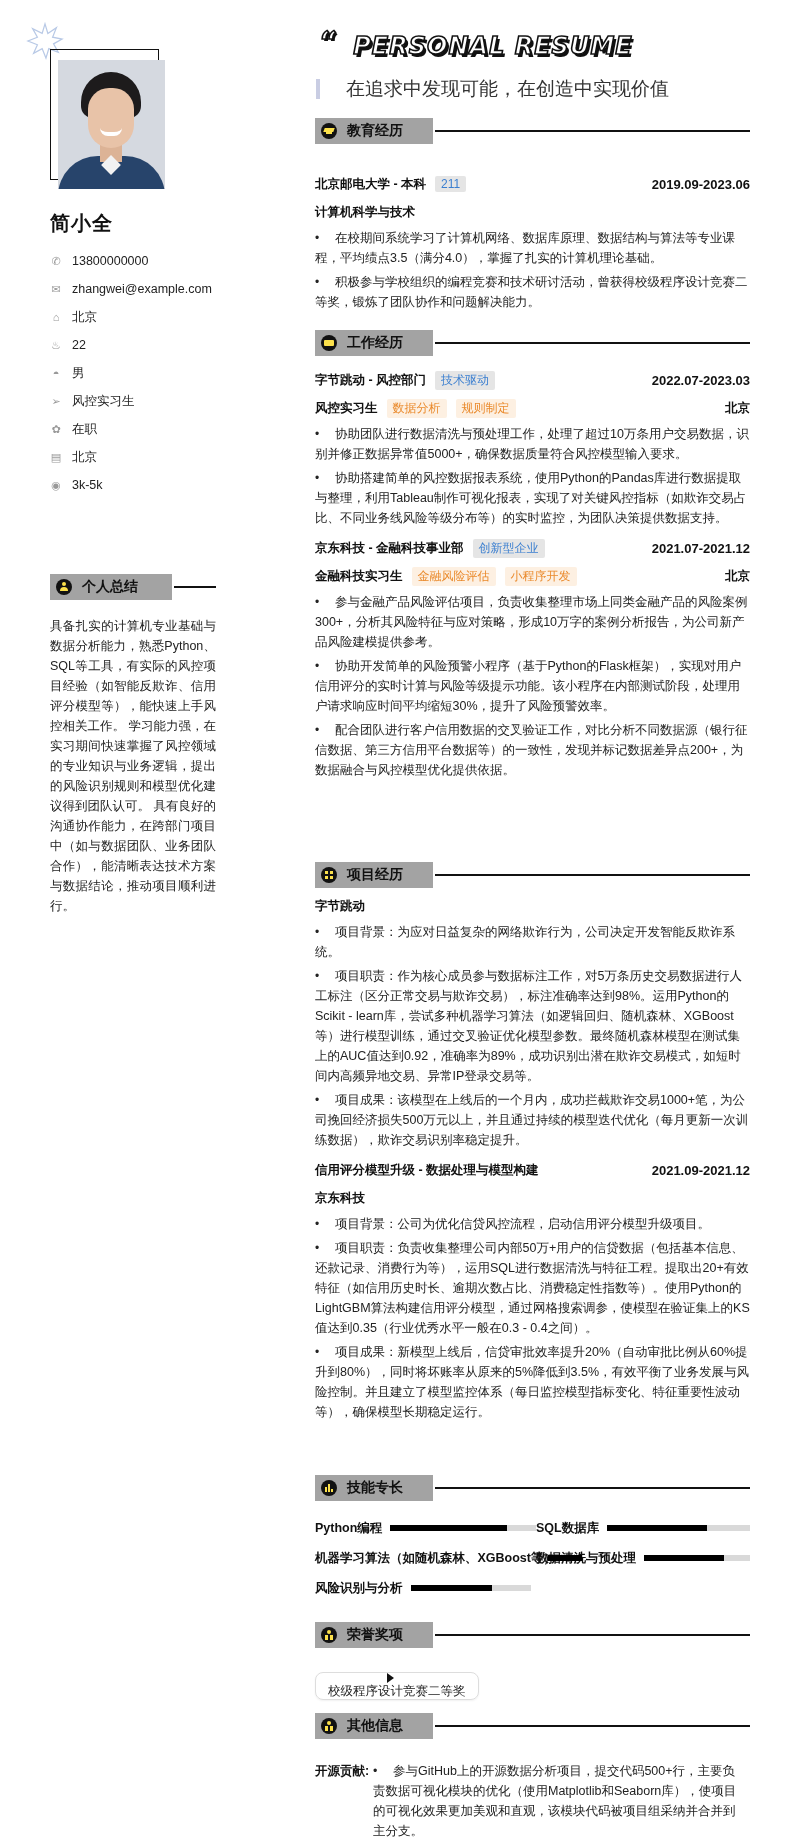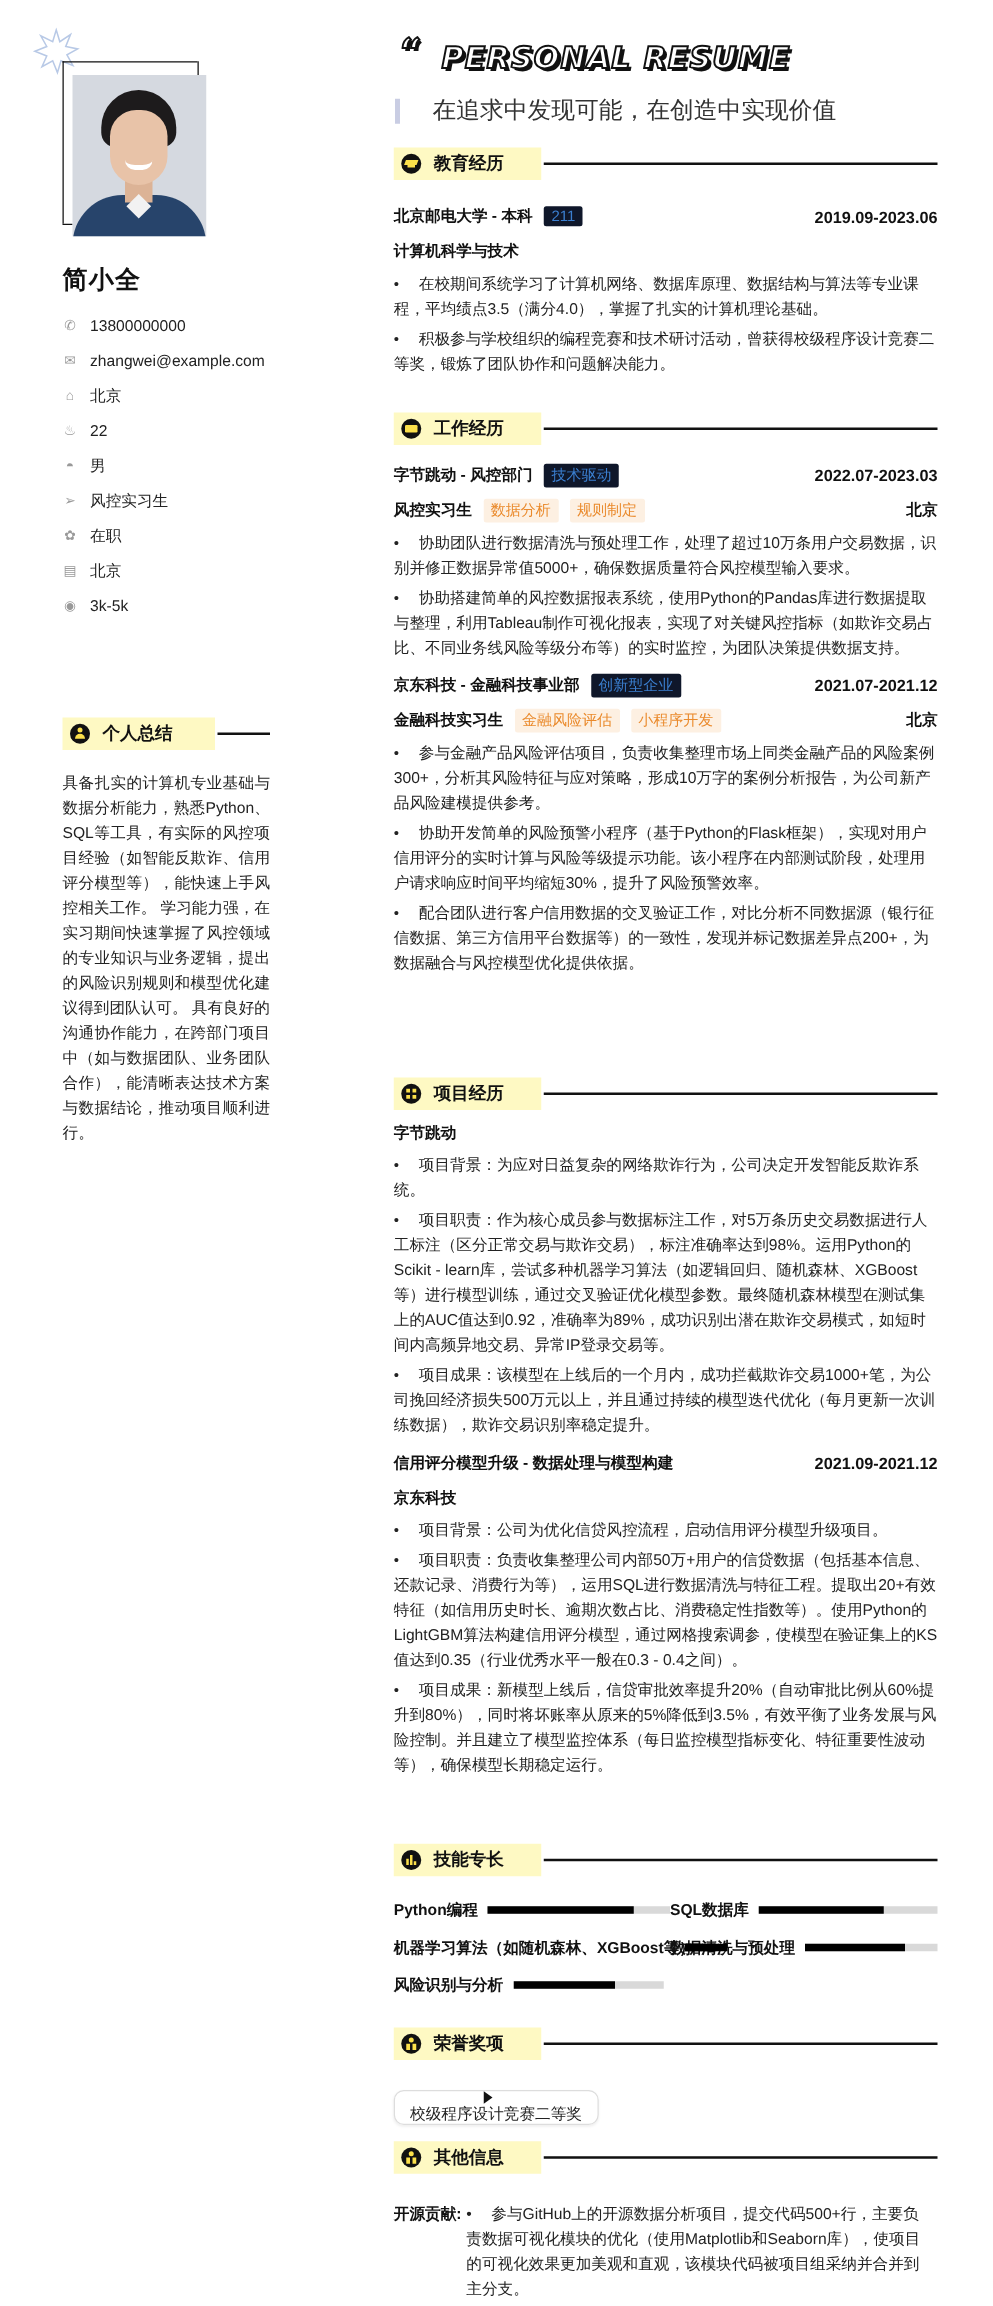--- a/index.html
+++ b/index.html
@@ -20,39 +20,39 @@
   .photo .shirt { position: absolute; left: 0; top: 96px; width: 107px; height: 40px; background: #27446b; border-radius: 40px 40px 0 0; }
   .photo .collar { position: absolute; left: 46px; top: 98px; width: 14px; height: 14px; background: #f2f2f2; transform: rotate(45deg); }
 
   .name { position: absolute; left: 50px; top: 210px; font-size: 20px; font-weight: bold; color: #111; letter-spacing: 1px; }
   .info-list { position: absolute; left: 50px; top: 247px; list-style: none; }
   .info-item { height: 28px; display: flex; align-items: center; font-size: 12.5px; color: #222; }
   .info-item .ico { width: 12px; height: 12px; margin-right: 10px; color: #999; font-size: 11px; line-height: 12px; text-align: center; display: inline-block; }
 
   
   .sec-head { position: relative; height: 26px; display: flex; align-items: center; }
-  .sec-tag { background: #fef9c3; height: 26px; display: flex; align-items: center; padding: 0 12px 0 6px; width: 118px; font-weight: bold; font-size: 14px; color: #111; }
+  .sec-tag { background: #a3a3a3; height: 26px; display: flex; align-items: center; padding: 0 12px 0 6px; width: 118px; font-weight: bold; font-size: 14px; color: #111; }
   .sec-tag .sec-ico { width: 16px; height: 16px; border-radius: 50%; background: #111; margin-right: 10px; position: relative; display: inline-block; }
   .sec-ico i { position: absolute; background: #fbe04b; }
   .sec-line { flex: 1; height: 1.5px; background: #111; margin-left: 2px; }
 
   .summary-head { position: absolute; left: 50px; top: 574px; width: 166px; }
   .summary-head .sec-tag { width: 122px; }
   .summary-text { position: absolute; left: 50px; top: 616px; width: 166px; font-size: 12.5px; line-height: 20px; color: #222; text-align: justify; }
   .title-wrap { position: absolute; left: 320px; top: 32px; display: flex; align-items: flex-start; }
   .quote { font-size: 30px; font-weight: bold; color: #fff; -webkit-text-stroke: 1.6px #111; text-shadow: 2px 2px 0 #111; line-height: 22px; margin-right: 16px; font-family: "DejaVu Serif", serif; }
   .big-title { font-size: 24px; font-weight: 900; color: #fff; -webkit-text-stroke: 1.6px #111; text-shadow: 2.5px 2.5px 0 #111; letter-spacing: 1px; font-family: "DejaVu Sans", sans-serif; font-style: italic; }
   .motto { position: absolute; left: 316px; top: 79px; height: 20px; border-left: 4px solid #c9cde3; padding-left: 26px; font-size: 19px; line-height: 20px; color: #333; }
 
   .section { position: absolute; left: 315px; width: 435px; }
   .entry-head { display: flex; justify-content: space-between; align-items: center; font-weight: bold; font-size: 12.5px; color: #111; height: 20px; }
   .entry-head .l { display: flex; align-items: center; }
   .date { font-size: 13px; font-weight: bold; }
   .tag { font-weight: normal; font-size: 12px; padding: 1px 6px; margin-left: 9px; border-radius: 2px; }
-  .tag.blue { background: #0f172a; color: #3b7fd0; }
+  .tag.blue { background: #e5e5e5; color: #3b7fd0; }
   .tag.orange { background: #fdf0e2; color: #ea8a2c; }
   .sub-head { display: flex; justify-content: space-between; align-items: center; font-weight: bold; font-size: 12.5px; color: #111; height: 20px; margin-top: 8px; }
   .sub-head .l { display: flex; align-items: center; }
   .bullets { list-style: none; margin-top: 6px; }
   .bullets li { font-size: 12.5px; line-height: 20px; color: #222; margin-bottom: 4px; position: relative; text-indent: 0; }
   .bullets li:before { content: "•"; display: inline-block; width: 20px; font-size: 12px; }
 
   
   .skills { display: grid; grid-template-columns: 221px 214px; row-gap: 12px; margin-top: 18px; }
   .skill { display: flex; align-items: center; height: 18px; }
@@ -149,21 +149,21 @@
   <div class="sec-head">
     <div class="sec-tag">
       <span class="sec-ico">
           <i style="left:3px;top:5px;width:10px;height:4px;transform:skewX(-20deg)"></i>
           <i style="left:5px;top:8px;width:6px;height:3px"></i>
         </span>
       <span>教育经历</span>
     </div>
     <div class="sec-line"></div>
   </div>
-  <div class="entry-head" style="margin-top:19px">
+  <div class="entry-head" style="margin-top:30px">
     <div class="l">
         <span>北京邮电大学 - 本科</span>
         <span class="tag blue">211</span>
       </div>
     <span class="date">2019.09-2023.06</span>
   </div>
   <div class="sub-head">
       <span>计算机科学与技术</span>
     </div>
   <ul class="bullets">

